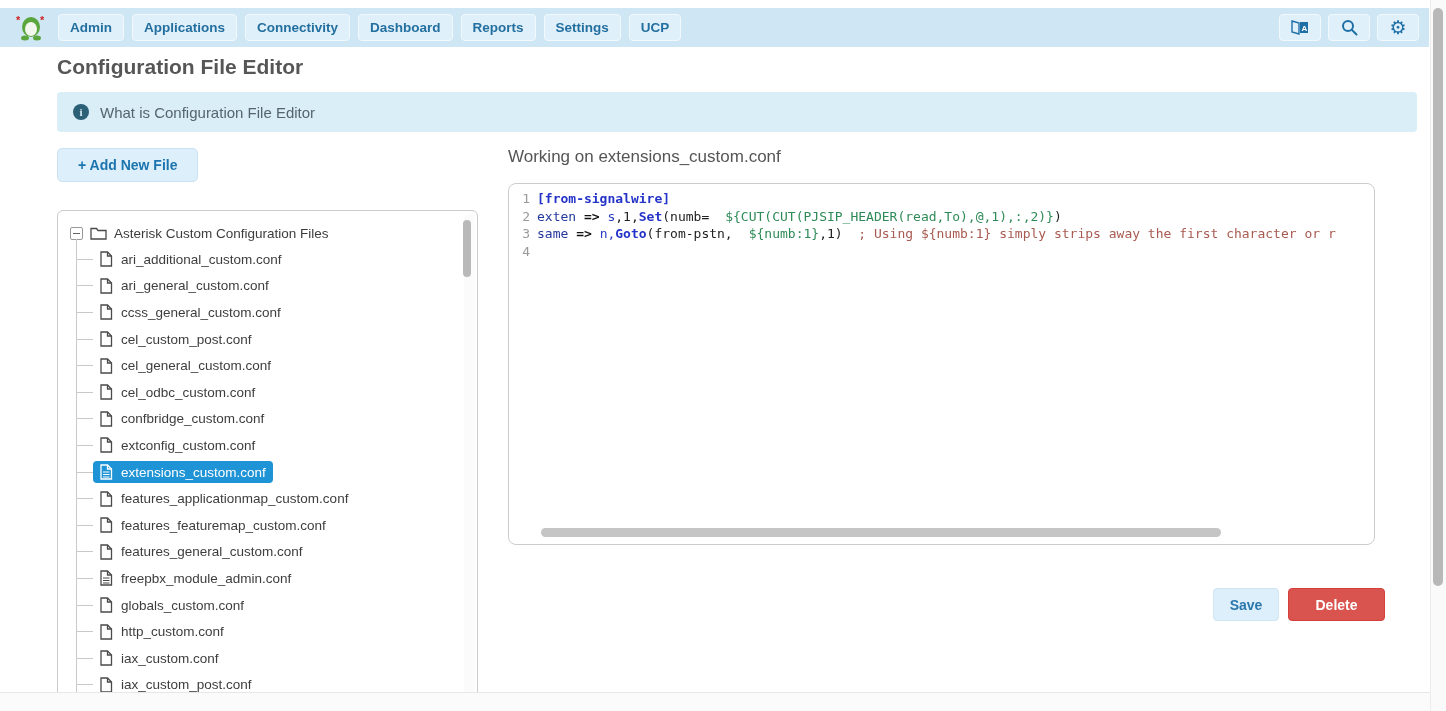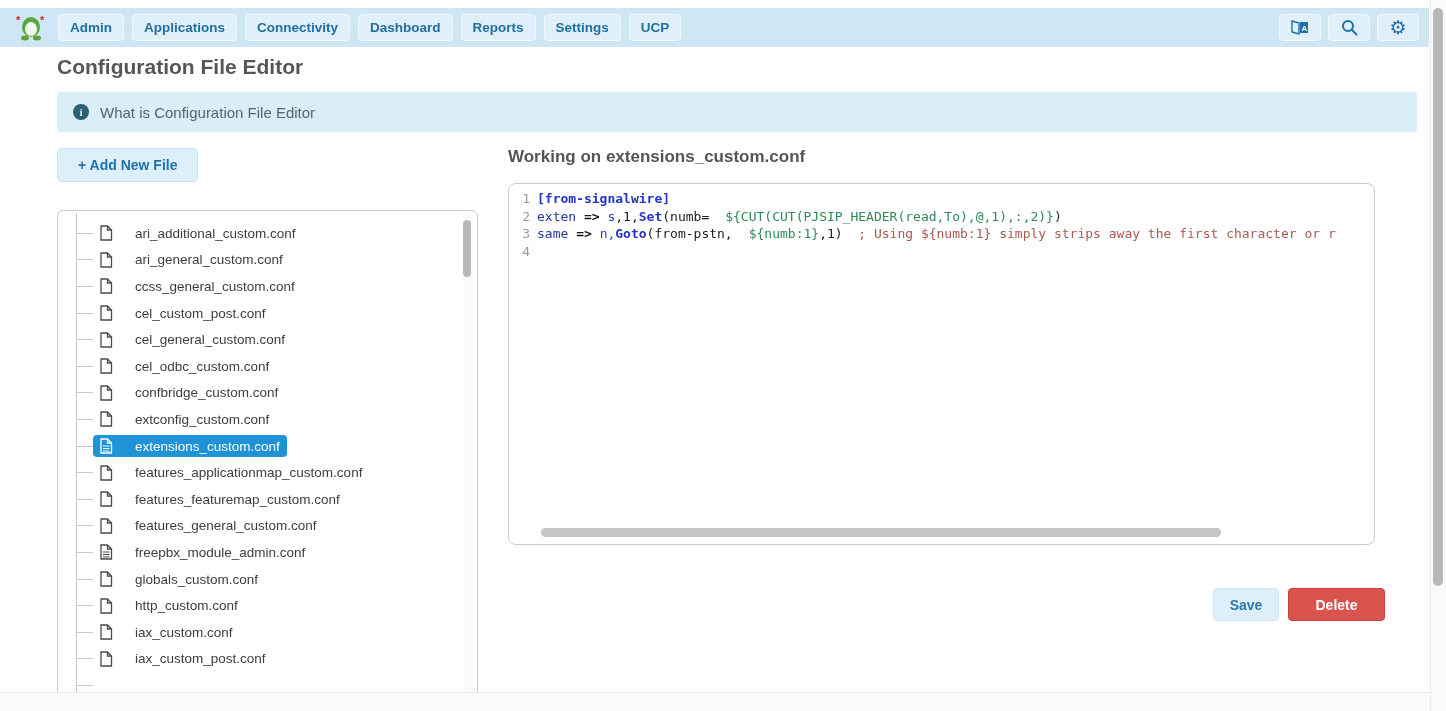--- a/index.html
+++ b/index.html
@@ -56,27 +56,27 @@
     width:13px; height:13px; border:1px solid #999; border-radius:2px; background:#fff;
     display:flex; align-items:center; justify-content:center; cursor:pointer;
   }
   .expander span { width:7px; height:1px; background:#666; display:block; }
   .tree-items { position:relative; margin-left:6px; list-style:none; }
   .tree-items::before {
     content:""; position:absolute; left:0; top:-7px; height:600px; width:1px; background:#c9c9c9;
   }
   .tree-row { display:flex; align-items:center; height:26.6px; font-size:13.5px; color:#3d3d3d; }
   .tree-row::before { content:""; width:17px; height:1px; background:#c9c9c9; flex:none; }
-  .chip { display:flex; align-items:center; gap:22px; padding:3px 7px; border-radius:4px; cursor:pointer; }
+  .chip { display:flex; align-items:center; gap:8px; padding:3px 7px; border-radius:4px; cursor:pointer; }
   .chip.selected { background:#1e93d6; color:#ffffff; }
   .tree-scroll-track { position:absolute; right:2px; top:3px; width:11px; height:480px; background:#fbfbfb; border-radius:6px; }
   .tree-scroll-thumb { position:absolute; right:4px; top:6px; width:8px; height:57px; background:#b9b9b9; border-radius:4px; }
 
   
-  .work-heading { position:absolute; left:508px; top:147px; font-size:17px; font-weight:bold; color:#555; }
+  .work-heading { position:absolute; left:508px; top:147px; font-size:17px; font-weight:normal; color:#555; }
   .editor {
     position:absolute; left:508px; top:183px; width:867px; height:362px;
     background:#fff; border:1px solid #cccccc; border-radius:8px; overflow:hidden;
   }
   .code-area { position:absolute; inset:0; padding-top:7px; overflow:hidden; }
   .code-line { display:flex; height:17.5px; font-family:"DejaVu Sans Mono", monospace; font-size:13px; white-space:pre; }
   .gutter { width:28px; flex:none; text-align:right; padding-right:7px; color:#999; }
   .code-text { flex:1; overflow:hidden; }
   .tk-hdr { color:#2433c8; font-weight:bold; }
   .tk-kw  { color:#24389c; }
@@ -162,20 +162,31 @@
 
 <div class="info-banner">
   <span class="info-circle">i</span>
   <span class="info-text">What is Configuration File Editor</span>
 </div>
 
 <button class="add-btn">+ Add New File</button>
 
 <div class="tree-panel">
   <div class="tree-inner">
+    <div class="tree-root">
+      <span class="expander">
+          <span></span>
+        </span>
+      <span>
+        <svg width="17" height="14" viewBox="0 0 17 14">
+          <path d="M1 2.5 h5.5 l1.5 2 h8 v8.5 h-15 Z" fill="none" stroke="#4a4a4a" stroke-width="1.3"></path>
+        </svg>
+      </span>
+      <span>Asterisk Custom Configuration Files</span>
+    </div>
     <ul class="tree-items" id="tree-items">
         <li class="tree-row">
           <span class="chip">
             <span>
               <svg width="13" height="16" viewBox="0 0 13 16">
                 <path d="M1 1 h6.5 l4 4 v10 h-10.5 Z" fill="none" stroke="#4a4a4a" stroke-width="1.3"></path>
                 <path d="M7.5 1 v4 h4" fill="none" stroke="#4a4a4a" stroke-width="1.3"></path>
               </svg>
             </span>
             <span>ari_additional_custom.conf</span>

